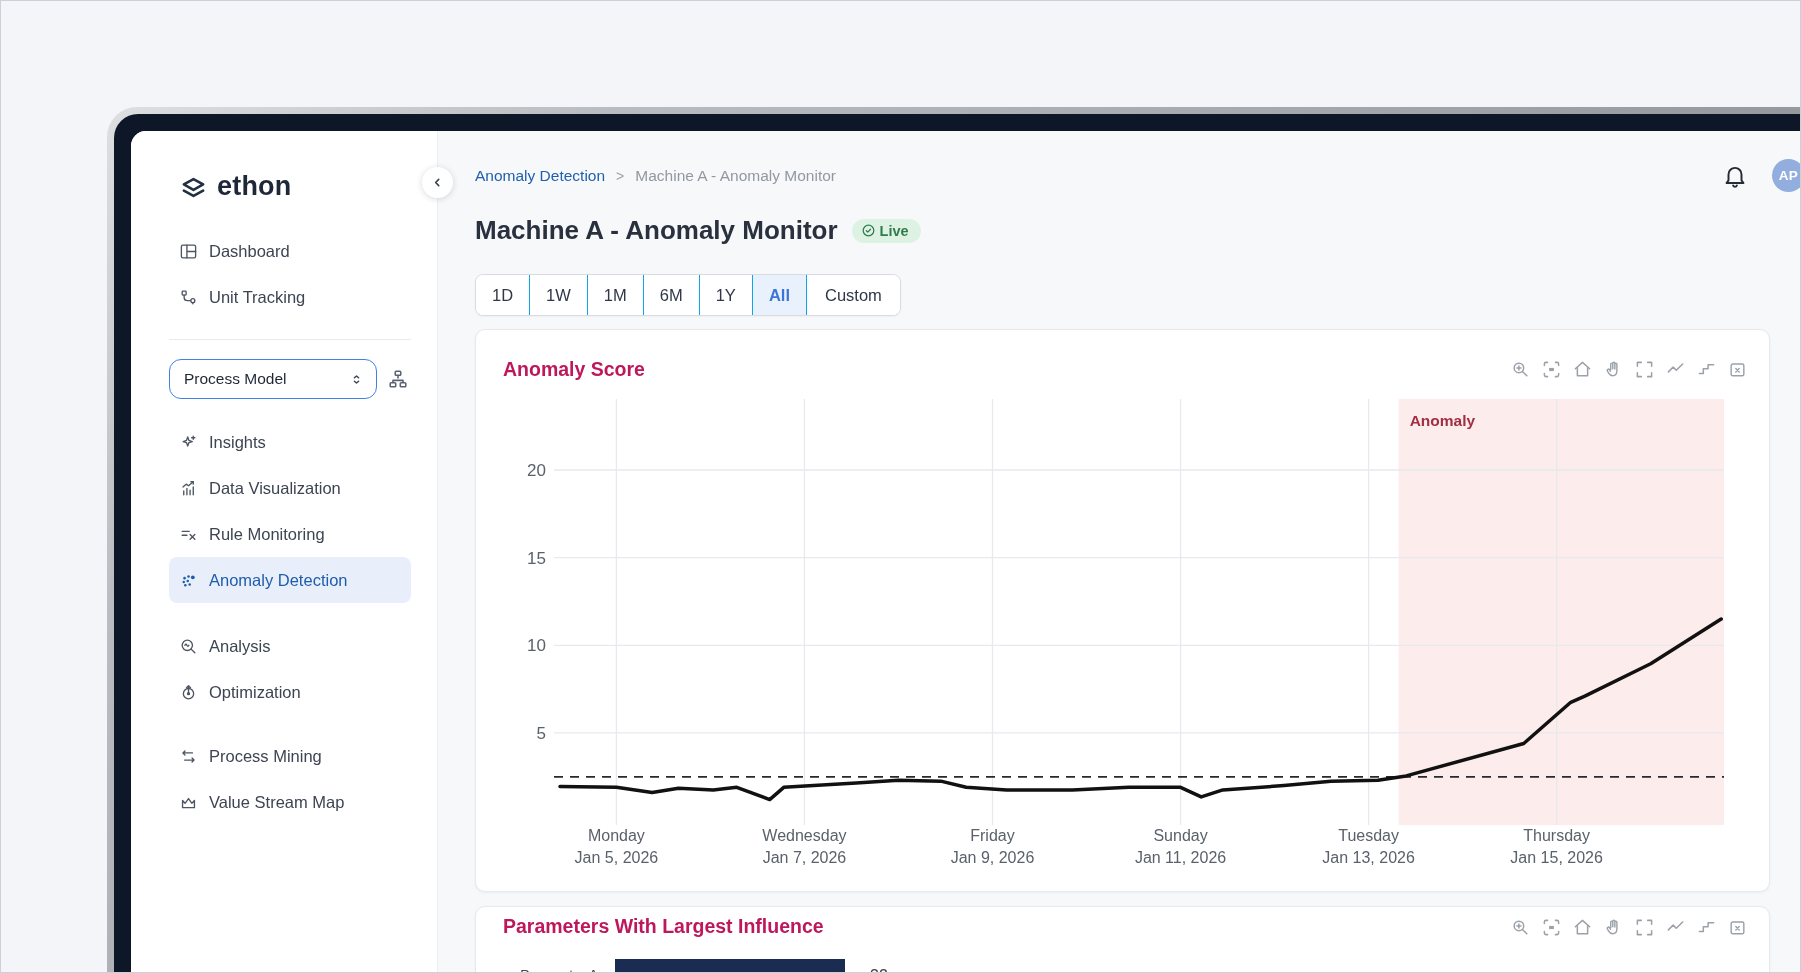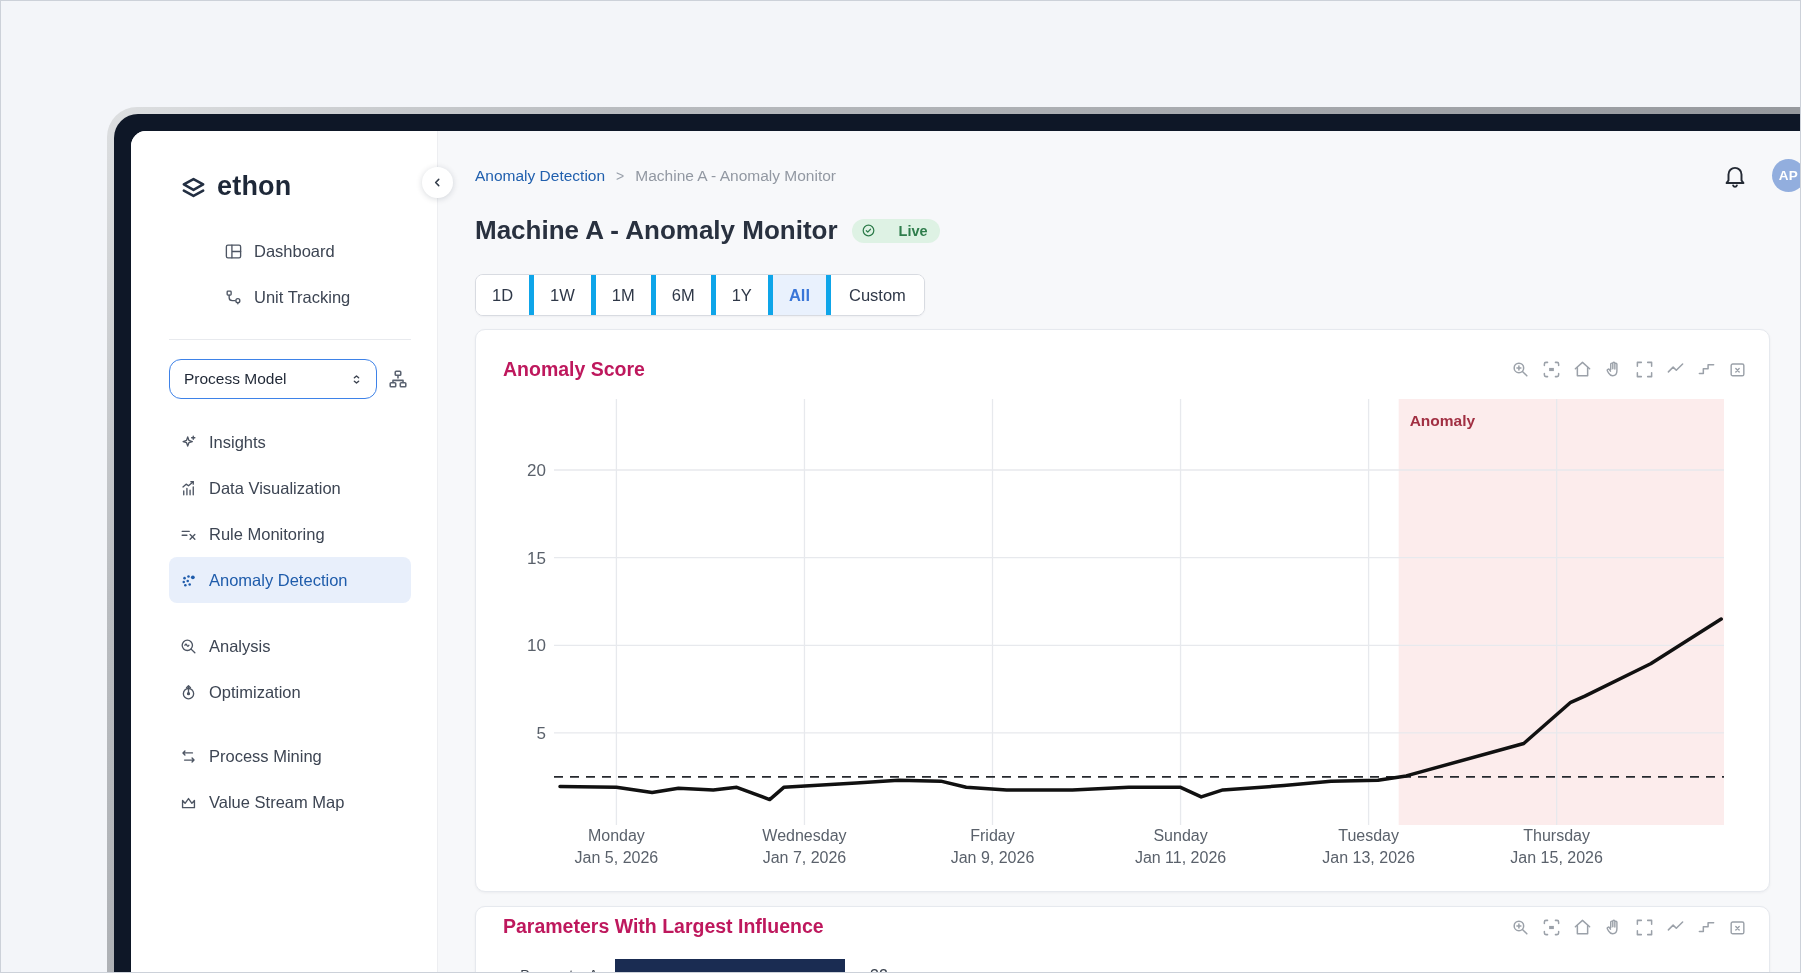--- a/index.html
+++ b/index.html
@@ -20,21 +20,21 @@
   .app     { position:absolute; inset:17px; background:#ffffff; border-radius:15px;
              overflow:hidden; display:flex; }
 
   
   .sidebar { position:relative; width:306px; background:#fff; flex:0 0 306px; }
   .logo { position:absolute; left:48px; top:40px; display:flex; align-items:flex-end; gap:9px;
           font-size:27px; font-weight:600; color:#1e2838; letter-spacing:.2px; }
   .logo svg { width:29px; height:29px; }
 
   .nav-group { position:absolute; left:0; right:0; }
-  .g1 { top:97px;padding-left:45px; } .g2 { top:288px; } .g3 { top:492px; } .g4 { top:602px; }
+  .g1 { top:97px; } .g2 { top:288px; } .g3 { top:492px; } .g4 { top:602px; }
   .nav-item { height:46px; margin:0 26px 0 38px; padding-left:10px; border-radius:8px;
               display:flex; align-items:center; gap:11px; font-size:16.5px; color:#3d4553; cursor:pointer; }
   .nav-item svg { width:19px; height:19px; color:#4d5563; flex:0 0 19px; }
   .nav-item.active { background:#e8effb; color:#1f5cab; font-weight:500; }
   .nav-item.active svg { color:#1f5cab; }
 
   .side-divider { position:absolute; left:38px; right:26px; top:208px; height:1px; background:#e8eaee; }
 
   .model-select { position:absolute; left:38px; top:228px; width:208px; height:40px;
                   border:1.6px solid #3e82e8; border-radius:12px; background:#fff;
@@ -59,29 +59,29 @@
 
   .top-right { position:absolute; right:38px; top:28px; display:flex; align-items:center; gap:24px; }
   .bell { width:26px; height:26px; color:#252b35; cursor:pointer; }
   .bell svg { width:26px; height:26px; }
   .avatar { width:33px; height:33px; border-radius:50%; background:#92aede; color:#fff;
             display:flex; align-items:center; justify-content:center;
             font-size:13.5px; font-weight:700; letter-spacing:.4px; cursor:pointer; }
 
   .title-row { position:absolute; left:37px; top:84px; display:flex; align-items:center; gap:14px; }
   .page-title { font-size:26px; font-weight:600; color:#29313f; }
-  .live-badge { display:flex; align-items:flex-start; gap:23px; background:#def2e4; color:#2f7d4c;
+  .live-badge { display:flex; align-items:flex-start; gap:4px; background:#def2e4; color:#2f7d4c;
                 border-radius:14px; padding:4px 12px 4px 9px; font-size:14.5px; font-weight:600; }
   .live-badge svg { width:15px; height:15px; }
 
   .range-group { position:absolute; left:37px; top:143px; display:inline-flex; height:42px;
                  background:#fff; border:1px solid #d8dbe1; border-radius:8px; overflow:hidden;
                  box-shadow:0 1px 2px rgba(16,24,40,.04); }
   .tr-btn { display:flex; align-items:center; padding:0 16px; font-size:16.5px; color:#2f3848;
-            border-right:5px solid #0ea5e9; background:#fff; cursor:pointer; }
+            border-right:1px solid #0ea5e9; background:#fff; cursor:pointer; }
   .tr-btn:last-child { border-right:none; padding:0 18px; }
   .tr-btn.sel { background:#e9f1fd; color:#3a76d8; font-weight:700; }
 
   .card { position:absolute; background:#fff; border:1px solid #e6e9ee; border-radius:10px;
           box-shadow:0 1px 3px rgba(16,24,40,.05); }
   .card1 { left:37px; top:198px; width:1295px; height:563px; }
   .card2 { left:37px; top:775px; width:1295px; height:240px; overflow:hidden; }
   .card-title { position:absolute; left:27px; font-size:19.5px; color:#be185d; }
   .card1 .card-title { top:28px; }
   .card2 .card-title { top:8px; }

